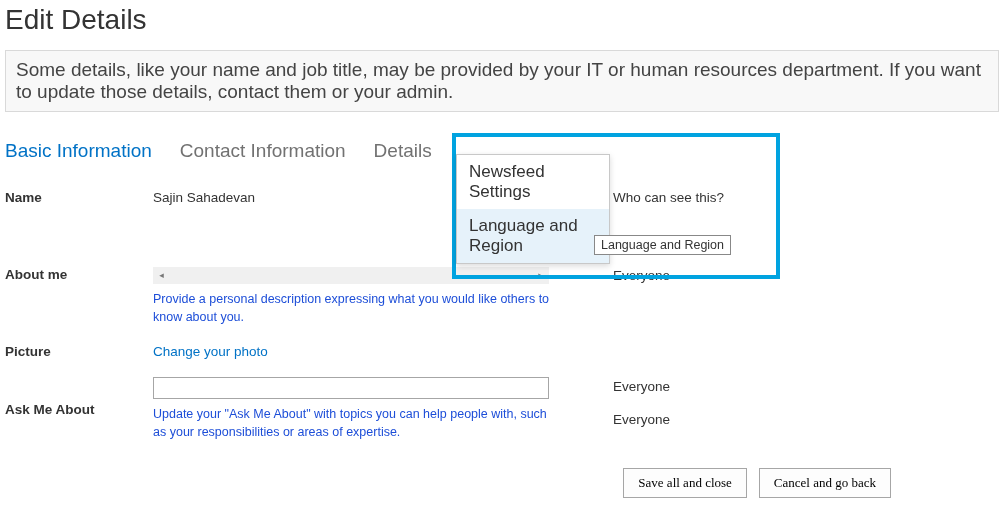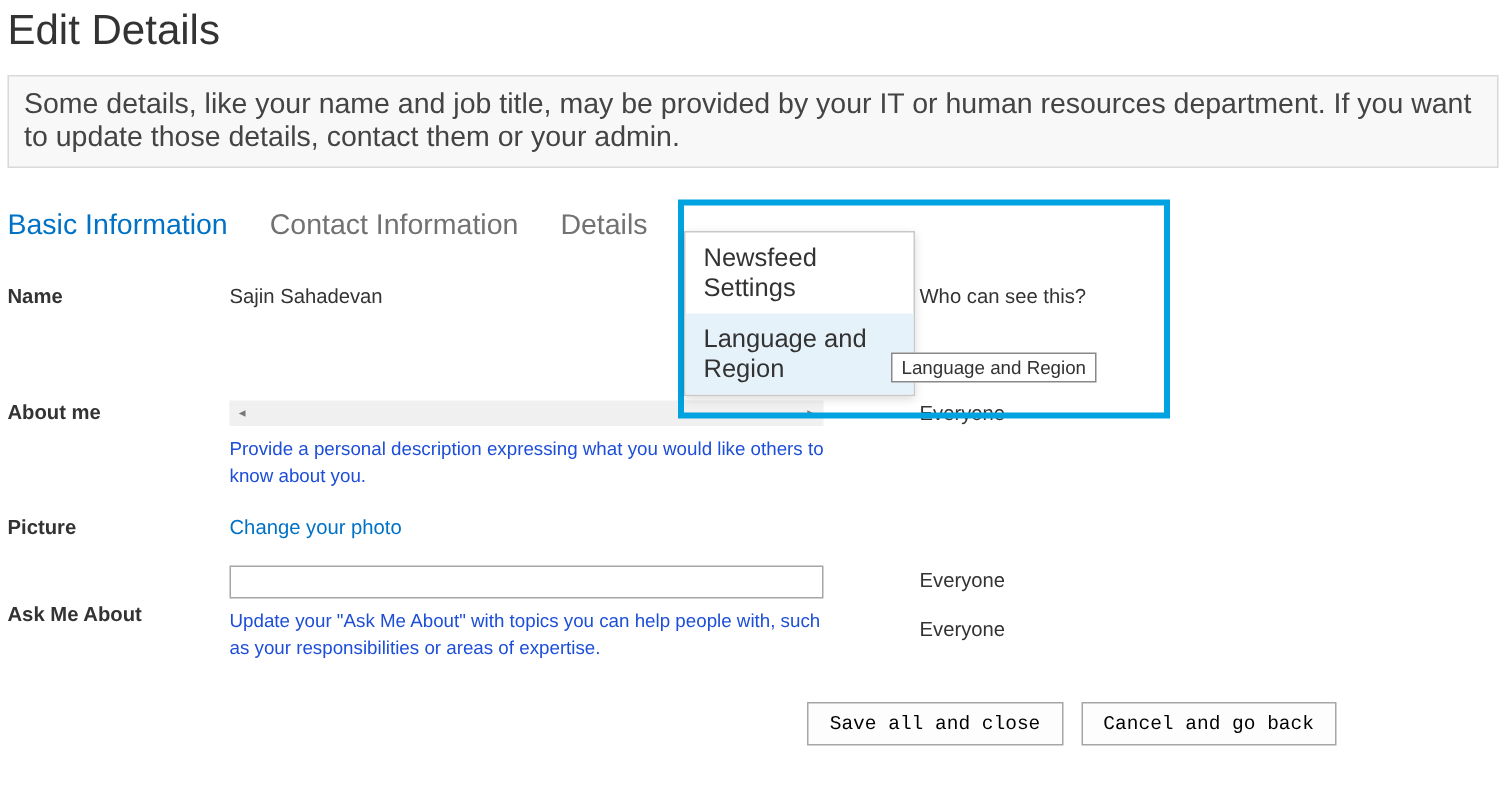--- a/index.html
+++ b/index.html
@@ -20,21 +20,21 @@
   .help{font-size:12.5px;color:#1d4ed8;line-height:1.45;margin-top:6px;max-width:410px}
   .about-box{position:relative;width:396px;height:40px;border:1px solid transparent}
   .about-scroll-v{position:absolute;right:0;top:0;width:17px;height:100%;background:#f0f0f0}
   .about-scroll-v .arrow{position:absolute;left:0;width:17px;height:17px;background:#f0f0f0;text-align:center;font-size:9px;color:#777;line-height:17px}
   .about-scroll-v .arrow.up{top:0}
   .about-scroll-v .arrow.down{bottom:0}
   .about-scroll-h{width:396px;height:17px;background:#f0f0f0;display:flex;align-items:center;justify-content:space-between;margin-top:2px}
   .about-scroll-h .arrow{width:17px;height:17px;text-align:center;font-size:9px;color:#777;line-height:17px}
   .ask-input{width:396px;height:22px;border:1px solid #a6a6a6;padding:1px 4px;font-family:inherit;font-size:13px;box-sizing:border-box}
   .buttons{display:flex;gap:12px;justify-content:flex-end;padding-right:108px;margin-top:20px}
-  .btn{border:1px solid #a6a6a6;background:#fdfdfd;padding:6px 14px;font-size:13px;cursor:pointer;font-family:Liberation Mono, monospace}
+  .btn{border:1px solid #a6a6a6;background:#fdfdfd;padding:6px 14px;font-size:13px;cursor:pointer;font-family:Liberation Serif, serif}
   .vis-header{font-size:13.5px;color:#333;margin-bottom:30px;padding-left:28px}
   .content-grid{display:flex}
   .form-col{width:580px;flex-shrink:0}
   .vis-col{flex:1}
   
   .highlight-box{position:absolute;left:452px;top:133px;width:320px;height:138px;border:4px solid #00a3e0;pointer-events:none}
   .dropdown{position:absolute;left:456px;top:154px;width:152px;background:#fff;border:1px solid #c8c8c8;box-shadow:0 2px 6px rgba(0,0,0,0.15);font-size:17px;z-index:5}
   .dropdown .item{padding:7px 12px;cursor:pointer}
   .dropdown .item.hover{background:#e6f2fa}
   .tooltip{position:absolute;left:594px;top:235px;border:1px solid #888;background:#fff;padding:2px 6px;font-size:12.5px;color:#333;z-index:6}

